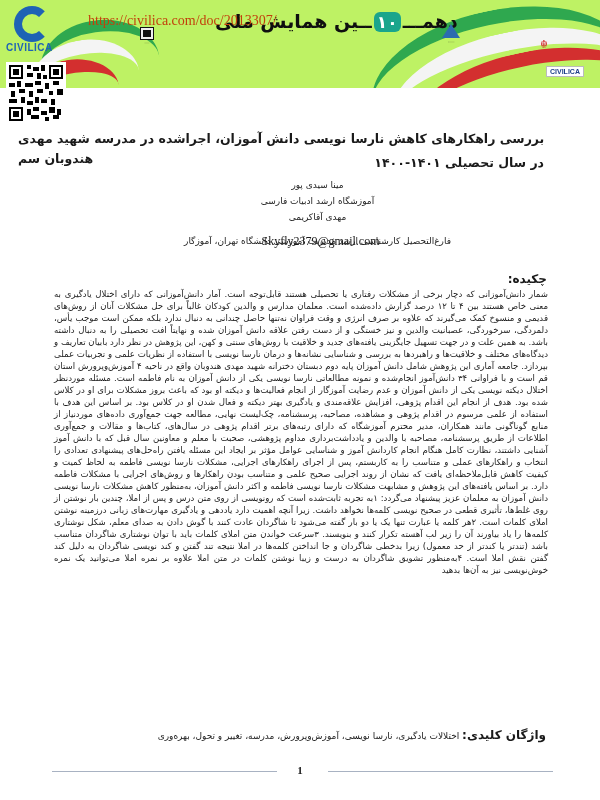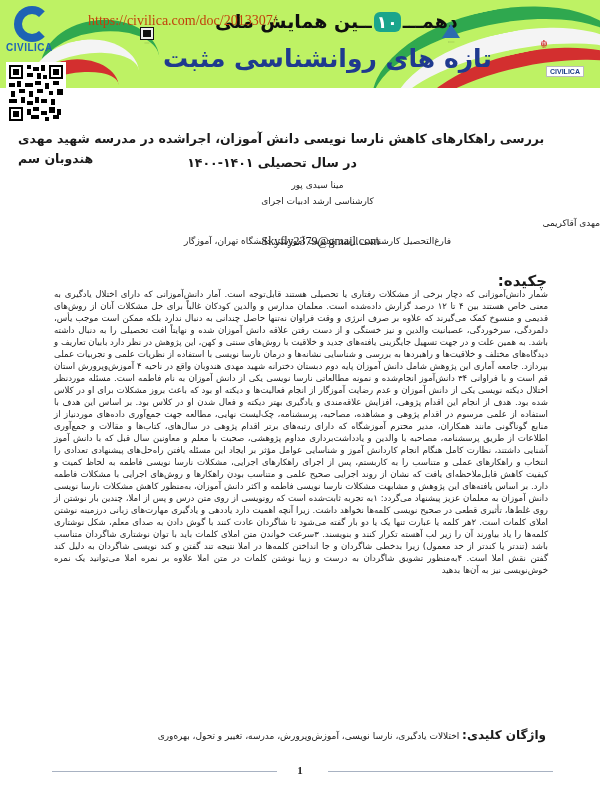--- a/index.html
+++ b/index.html
@@ -34,25 +34,25 @@
 
   .assoc-logo { position: absolute; left: 438px; top: 24px; width: 26px; height: 30px; }
   .assoc-logo .m { width: 0; height: 0; margin: 0 auto; border-left: 9px solid transparent; border-right: 9px solid transparent; border-bottom: 14px solid #2c6cb0; }
   .assoc-logo .t { font-size: 3px; color: #333; text-align: center; margin-top: 2px; }
 
   .flag-emblem { position: absolute; left: 540px; top: 38px; color: #d32f2f; font-size: 11px; }
   .civ-badge { position: absolute; left: 546px; top: 66px; background: #fff; border: 1px solid #bbb; padding: 1px 3px; font-family: "Liberation Sans", sans-serif; font-size: 7px; font-weight: bold; color: #1e3f8a; }
 
   
   .title { position: absolute; right: 22px; top: 129px; width: 560px; direction: rtl; text-align: left; font-size: 12.5px; font-weight: bold; line-height: 20px; }
-  .title-year { position: absolute; left: 0; top: 155px; width: 544px; direction: rtl; text-align: center; font-size: 12.5px; font-weight: bold; }
+  .title-year { position: absolute; left: 0; top: 155px; width: 544px; direction: rtl; font-size: 12.5px; font-weight: bold; }
   .meta { position: absolute; left: 0; width: 600px; direction: rtl; text-align: center; font-size: 9px; color: #222; padding-left: 35px; }
   .email { position: absolute; left: 0; top: 234px; width: 600px; text-align: center; font-family: "Liberation Serif", serif; font-size: 12px; padding-left: 41px; }
 
-  .abs-head { position: absolute; right: 53px; top: 272px; direction: rtl; font-size: 15px; font-weight: bold; }
+  .abs-head { position: absolute; right: 53px; top: 272px; direction: rtl; font-size: 12px; font-weight: bold; }
   .abstract { position: absolute; left: 54px; top: 288px; width: 494px; direction: rtl; text-align: justify; text-align-last: right; font-size: 8.6px; line-height: 12px; color: #1c1c1c; }
   .keywords { position: absolute; right: 54px; top: 728px; direction: rtl; font-size: 9px; white-space: nowrap; }
   .keywords b { font-weight: bold; font-size: 12px; }
 
   .footer { position: absolute; left: 0; top: 762px; width: 600px; height: 20px; }
   .footer .line-l { position: absolute; left: 52px; top: 9px; width: 225px; height: 1px; background: #a8b2c2; }
   .footer .line-r { position: absolute; left: 328px; top: 9px; width: 225px; height: 1px; background: #a8b2c2; }
   .footer .pg { position: absolute; left: 0; width: 600px; text-align: center; top: 2px; font-family: "Liberation Serif", serif; font-weight: bold; font-size: 11px; }
 </style>
 </head>
@@ -62,21 +62,20 @@
   <div class="wave-green"></div>
   <div class="wave-white"></div>
   <div class="wave-red"></div>
   <div class="r-green"></div>
   <div class="r-white"></div>
   <div class="r-red"></div>
 
   <div class="conf-line1">
     <span>دهمـــ</span><span class="num">۱۰</span><span>ــین همایش ملی</span>
   </div>
-  <div class="conf-line2">تازه های روانشناسی مثبت</div>
 
   <div class="uni-logo">
     <div class="b"></div>
       <div class="t">·····</div>
   </div>
   <div class="assoc-logo">
     <div class="m"></div>
       <div class="t">·······</div>
   </div>
   <div class="flag-emblem">☬</div>
@@ -136,22 +135,22 @@
       <rect x="18" y="26" width="2" height="2"></rect>
         <rect x="22" y="25" width="3" height="2"></rect>
     </g>
   </svg>
 </div>
 
 <div class="title">بررسی راهکارهای کاهش نارسا نویسی دانش آموزان، اجراشده در مدرسه شهید مهدی هندوبان سم</div>
 <div class="title-year">در سال تحصیلی ۱۴۰۱-۱۴۰۰</div>
 
 <div class="meta" style="top:180px;">مینا سیدی پور</div>
-<div class="meta" style="top:196px;">کارشناسی ارشد ادبیات اجرای</div>
-<div class="meta" style="top:218px;text-align:right;">مهدی آقاکریمی</div>
+<div class="meta" style="top:196px;">آموزشگاه ارشد ادبیات فارسی</div>
+<div class="meta" style="top:212px;">مهدی آقاکریمی</div>
 <div class="meta" style="top:224px;margin-top:12px;">فارغ‌التحصیل کارشناسی ارشد مدیریت آموزشی دانشگاه تهران، آموزگار</div>
 <div class="email">Skyfly2379@gmail.com</div>
 
 <div class="abs-head">چکیده:</div>
 <div class="abstract">شمار دانش‌آموزانی که دچار برخی از مشکلات رفتاری یا تحصیلی هستند قابل‌توجه است. آمار دانش‌آموزانی که دارای اختلال یادگیری به معنی خاص هستند بین ۴ تا ۱۲ درصد گزارش داده‌شده است. معلمان مدارس و والدین کودکان غالباً برای حل مشکلات آنان از روش‌های قدیمی و منسوخ کمک می‌گیرند که علاوه بر صرف انرژی و وقت فراوان نه‌تنها حاصل چندانی به دنبال ندارد بلکه ممکن است موجب یأس، دلمردگی، سرخوردگی، عصبانیت والدین و نیز خستگی و از دست رفتن علاقه دانش آموزان شده و نهایتاً افت تحصیلی را به دنبال داشته باشد. به همین علت و در جهت تسهیل جایگزینی یافته‌های جدید و خلاقیت با روش‌های سنتی و کهن، این پژوهش در نظر دارد بابیان تعاریف و دیدگاه‌های مختلف و خلاقیت‌ها و راهبردها به بررسی و شناسایی نشانه‌ها و درمان نارسا نویسی با استفاده از نظریات علمی و تجربیات عملی بپردازد. جامعه آماری این پژوهش شامل دانش آموزان پایه دوم دبستان دخترانه شهید مهدی هندوبان واقع در ناحیه ۴ آموزش‌وپرورش استان قم است و با فراوانی ۳۴ دانش‌آموز انجام‌شده و نمونه مطالعاتی نارسا نویسی یکی از دانش آموزان به نام فاطمه است. مسئله موردنظر اختلال دیکته نویسی یکی از دانش آموزان و عدم رضایت آموزگار از انجام فعالیت‌ها و دیکته او بود که باعث بروز مشکلات برای او در کلاس شده بود. هدف از انجام این اقدام پژوهی، افزایش علاقه‌مندی و یادگیری بهتر دیکته و فعال شدن او در کلاس بود. بر اساس این هدف با استفاده از علمی مرسوم در اقدام پژوهی و مشاهده، مصاحبه، پرسشنامه، چک‌لیست نهایی، مطالعه جهت جمع‌آوری داده‌های موردنیاز از منابع گوناگونی مانند همکاران، مدیر محترم آموزشگاه که دارای رتبه‌های برتر اقدام پژوهی در سال‌های، کتاب‌ها و مقالات و جمع‌آوری اطلاعات از طریق پرسشنامه، مصاحبه با والدین و یادداشت‌برداری مداوم پژوهشی، صحبت با معلم و معاونین سال قبل که با دانش آموز آشنایی داشتند، نظارت کامل هنگام انجام کاردانش آموز و شناسایی عوامل مؤثر بر ایجاد این مسئله یافتن راه‌حل‌های پیشنهادی تعدادی را انتخاب و راهکارهای عملی و متناسب را به کاربستم، پس از اجرای راهکارهای اجرایی، مشکلات نارسا نویسی فاطمه به لحاظ کمیت و کیفیت کاهش قابل‌ملاحظه‌ای یافت که نشان از روند اجرایی صحیح علمی و متناسب بودن راهکارها و روش‌های اجرایی با مشکلات فاطمه دارد. بر اساس یافته‌های این پژوهش و مشابهت مشکلات نارسا نویسی فاطمه و اکثر دانش آموزان، به‌منظور کاهش مشکلات نارسا نویسی دانش آموزان به معلمان عزیز پیشنهاد می‌گردد: ۱به تجربه ثابت‌شده است که رونویسی از روی متن درس و پس از املا، چندین بار نوشتن از روی غلط‌ها، تأثیری قطعی در صحیح نویسی کلمه‌ها نخواهد داشت. زیرا آنچه اهمیت دارد یاددهی و یادگیری مهارت‌های زبانی درزمینه نوشتن املای کلمات است. ۲هر کلمه یا عبارت تنها یک یا دو بار گفته می‌شود تا شاگردان عادت کنند با گوش دادن به صدای معلم، شکل نوشتاری کلمه‌ها را یاد بیاورند آن را زیر لب آهسته تکرار کنند و بنویسند. ۳سرعت خواندن متن املای کلمات باید با توان نوشتاری شاگردان متناسب باشد (تندتر یا کندتر از حد معمول) زیرا بدخطی شاگردان و جا انداختن کلمه‌ها در املا نتیجه تند گفتن و کند نویسی شاگردان به دلیل کند گفتن نقش املا است. ۴به‌منظور تشویق شاگردان به درست و زیبا نوشتن کلمات در متن املا علاوه بر نمره املا می‌توانید یک نمره خوش‌نویسی نیز به آن‌ها بدهید</div>
 
 <div class="keywords">
   <b>واژگان کلیدی:</b><span> اختلالات یادگیری، نارسا نویسی، آموزش‌وپرورش، مدرسه، تغییر و تحول، بهره‌وری</span>
 </div>
 

